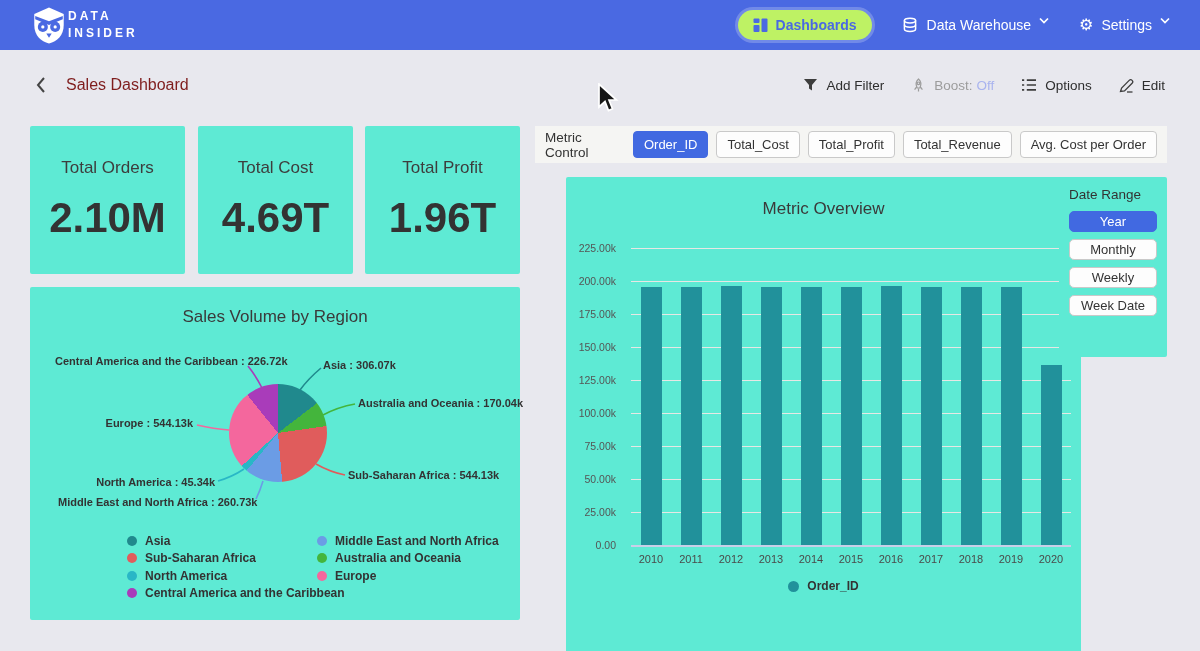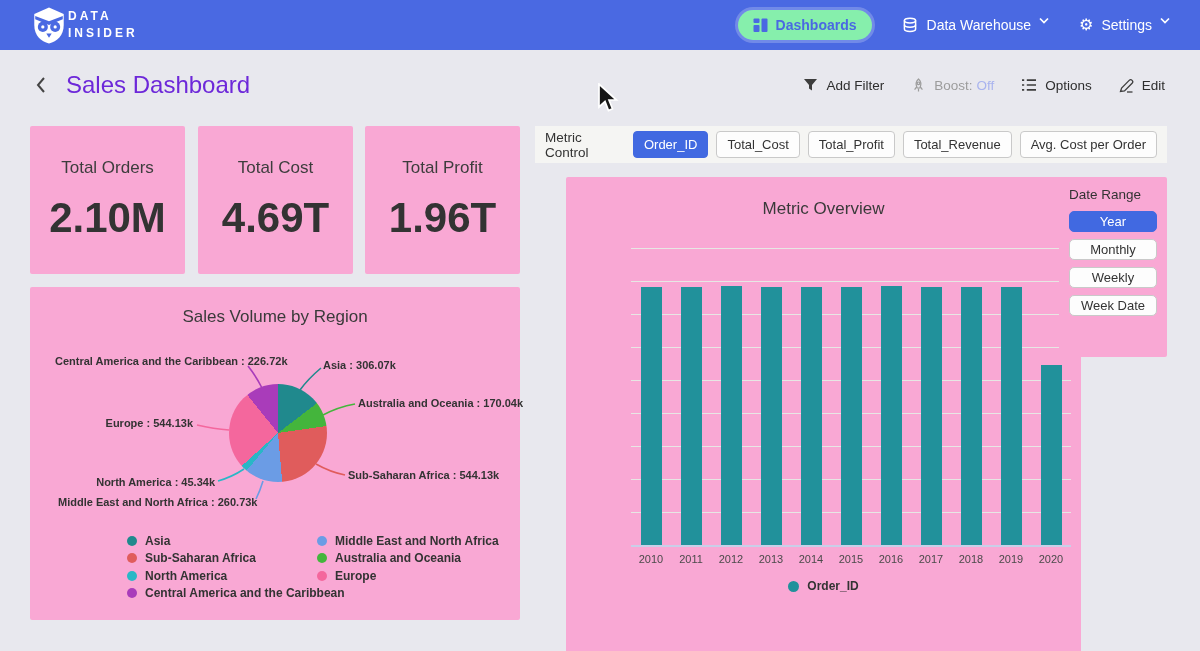--- a/index.html
+++ b/index.html
@@ -4,36 +4,36 @@
 <style>
   *{margin:0;padding:0;box-sizing:border-box}
   html,body{width:1200px;height:651px}
   body{position:relative;font-family:"Liberation Sans","DejaVu Sans",sans-serif;background:#e8e8ee;overflow:hidden}
 
   
   .navbar{position:absolute;top:0;left:0;width:1200px;height:50px;background:#4a69e2;display:flex;align-items:center;padding:0 30px}
   .brand{display:flex;align-items:center;gap:11px;margin-left:0}
   .brand-text{color:#fff;font-size:12px;font-weight:bold;letter-spacing:3px;line-height:1.4}
   .nav-right{margin-left:auto;display:flex;align-items:center;gap:30px}
-  .pill{background:#86efac;color:#4a69e2;border-radius:18px;padding:7px 15px;display:flex;align-items:center;gap:8px;
+  .pill{background:#bef264;color:#4a69e2;border-radius:18px;padding:7px 15px;display:flex;align-items:center;gap:8px;
         font-size:14px;font-weight:bold;box-shadow:0 0 0 3px rgba(255,255,255,.22);cursor:pointer}
   .nav-item{color:#fff;font-size:14px;font-weight:500;display:flex;gap:8px;cursor:pointer}
   .gear-glyph{font-size:16px;line-height:1;font-family:"DejaVu Sans",sans-serif}
 
   
   .subheader{position:absolute;top:50px;left:0;width:1200px;height:70px;display:flex;align-items:center;padding:0 35px}
   .back-btn{margin-right:20px;display:flex;align-items:center;cursor:pointer}
-  .page-title{font-size:24px;color:#6d28d9;font-weight:500}
+  .page-title{font-size:16px;color:#7f1d1d;font-weight:500}
   .toolbar{margin-left:auto;display:flex;align-items:center;gap:27px}
   .tool{display:flex;align-items:center;gap:8px;font-size:13.5px;font-weight:500;color:#2e2e2e;cursor:pointer}
   .tool .muted{color:#9c9c9c}
   .boost-off{color:#a9b4ef}
 
   
-  .card{position:absolute;background:#f9a8d4;border-radius:2px}
+  .card{position:absolute;background:#5eead4;border-radius:2px}
   .kpi{width:155px;height:148px;top:126px;display:flex;flex-direction:column;align-items:center;justify-content:center;gap:16px}
   .kpi-label{font-size:17px;color:#3d3d3d;font-weight:500}
   .kpi-value{font-size:42px;color:#333;font-weight:bold}
 
   
   .metric-strip{position:absolute;left:535px;top:126px;width:632px;height:37px;background:#f5f5f3;display:flex;align-items:center;padding:0 10px;gap:8px}
   .metric-strip .strip-label{font-size:13.5px;color:#333;margin-right:7px}
   .chip{background:#fdfdfd;border:1px solid #c9c9c9;border-radius:4px;padding:5px 10px;font-size:13px;color:#333;cursor:pointer;white-space:nowrap}
   .chip.selected{background:#4169e1;border-color:#4169e1;color:#fff}
 
@@ -203,20 +203,32 @@
   <span class="strip-label">Metric Control</span>
   <button class="chip selected">Order_ID</button>
   <button class="chip">Total_Cost</button>
   <button class="chip">Total_Profit</button>
   <button class="chip">Total_Revenue</button>
   <button class="chip">Avg. Cost per Order</button>
 </div>
 
 <div class="card chart-card">
   <div class="chart-title">Metric Overview</div>
+  <div class="yaxis" id="yaxis">
+      <div class="ytick" style="top: -6px;">225.00k</div>
+      <div class="ytick" style="top: 27px;">200.00k</div>
+      <div class="ytick" style="top: 60px;">175.00k</div>
+      <div class="ytick" style="top: 93px;">150.00k</div>
+      <div class="ytick" style="top: 126px;">125.00k</div>
+      <div class="ytick" style="top: 159px;">100.00k</div>
+      <div class="ytick" style="top: 192px;">75.00k</div>
+      <div class="ytick" style="top: 225px;">50.00k</div>
+      <div class="ytick" style="top: 258px;">25.00k</div>
+      <div class="ytick" style="top: 291px;">0.00</div>
+    </div>
   <div class="plot" id="plot">
       <div class="gridline" style="top: 0px;"></div>
       <div class="gridline" style="top: 33px;"></div>
       <div class="gridline" style="top: 66px;"></div>
       <div class="gridline" style="top: 99px;"></div>
       <div class="gridline" style="top: 132px;"></div>
       <div class="gridline" style="top: 165px;"></div>
       <div class="gridline" style="top: 198px;"></div>
       <div class="gridline" style="top: 231px;"></div>
       <div class="gridline" style="top: 264px;"></div>

